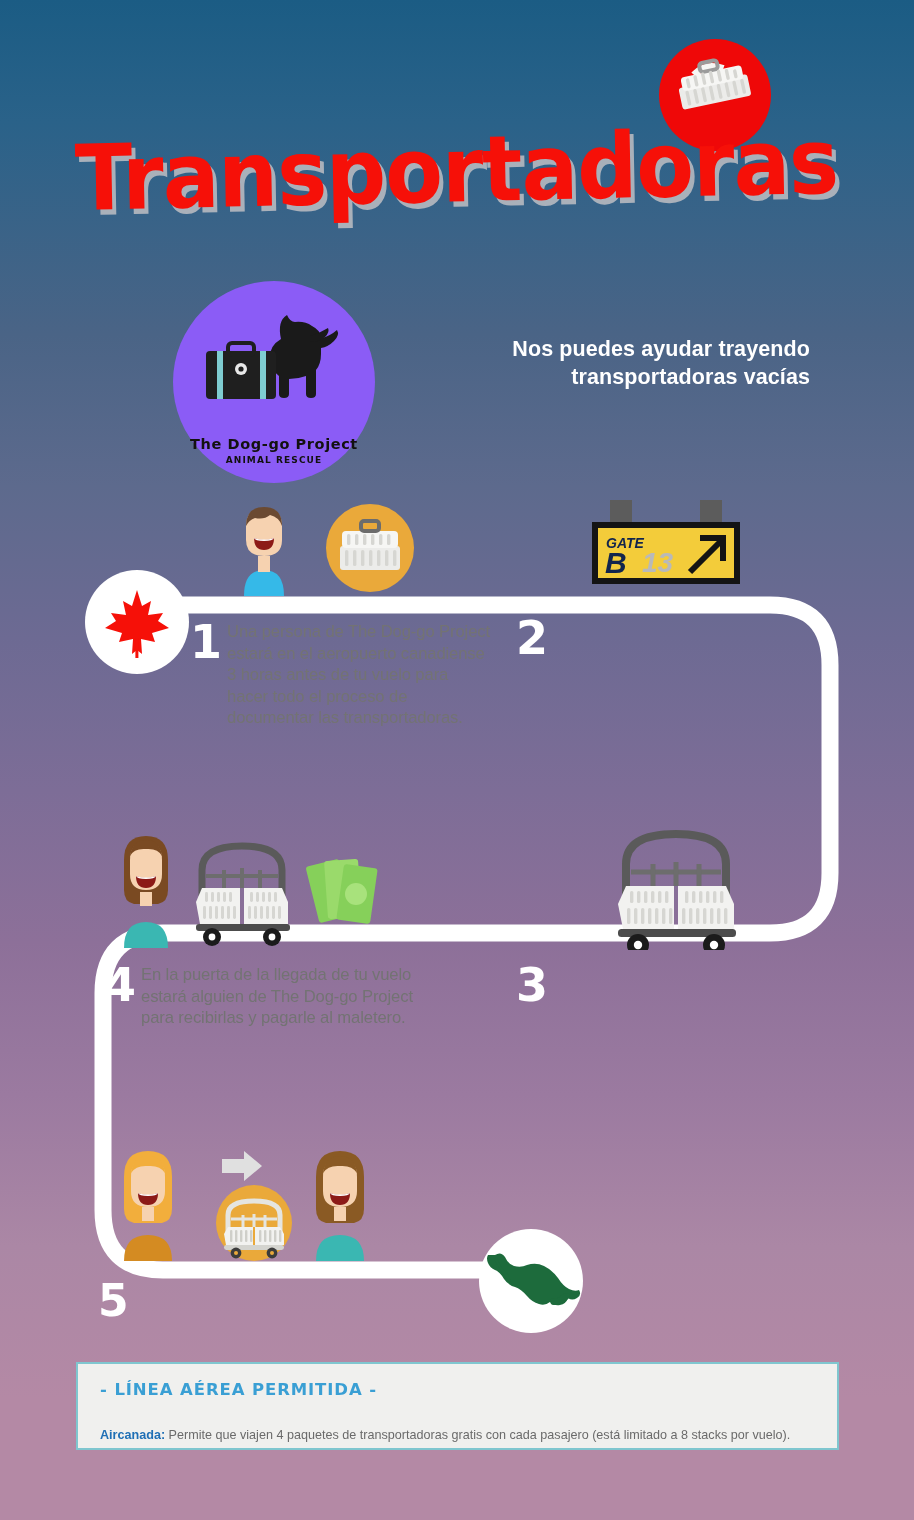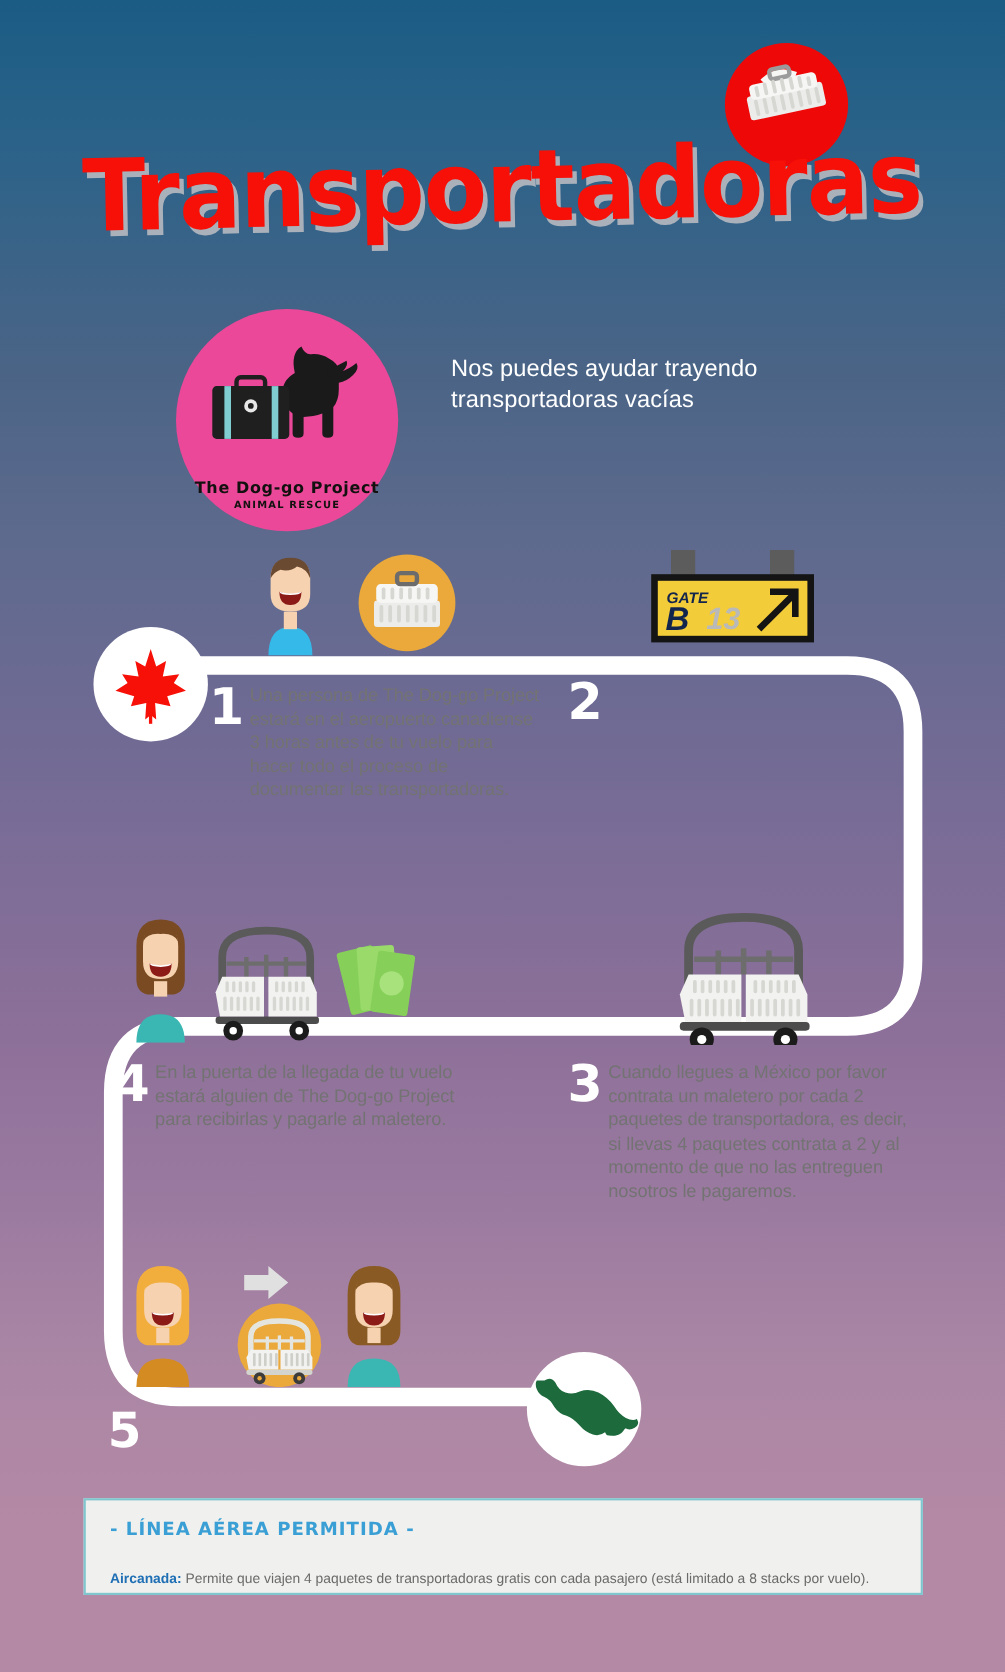--- a/index.html
+++ b/index.html
@@ -38,40 +38,41 @@
   }
 
   
   .badge-carrier {
     position:absolute; left:659px; top:39px; width:112px; height:112px;
     border-radius:50%; background:#ef0808;
   }
 
   
   .logo-circle {
-    position:absolute; left:160px; top:281px; width:202px; height:202px;
-    border-radius:50%; background:#ec4899;
+    position:absolute; left:173px; top:281px; width:202px; height:202px;
+    border-radius:50%; background:#8b5cf6;
     display:flex; flex-direction:column; align-items:center; justify-content:flex-end;
     padding-bottom:18px;
   }
   .logo-art { position:absolute; left:0; top:18px; width:202px; height:118px; }
   .logo-name {
     font-family:"DejaVu Sans", sans-serif; font-weight:bold;
     font-size:14.5px; color:#12110f; letter-spacing:.6px; white-space:nowrap;
   }
   .logo-sub {
     font-family:"DejaVu Sans", sans-serif; font-weight:bold;
     font-size:9px; color:#12110f; letter-spacing:1.1px; margin-top:3px;text-align:right;
   }
 
   
   .headline {
-    position:absolute; left:410px; top:322px; width:400px;
-    color:#ffffff; font-weight:normal; font-size:21.5px; line-height:1.28;
+    position:absolute; left:410px; top:336px; width:400px;
+    color:#ffffff; font-weight:bold; font-size:21.5px; line-height:1.28;
     letter-spacing:.1px;
+    text-align:right;
   }
 
   
   .ribbon { position:absolute; left:0; top:0; width:914px; height:1520px; pointer-events:none; }
 
   
   .circle-flag {
     position:absolute; left:85px; top:570px; width:104px; height:104px;
     border-radius:50%; background:#ffffff;
   }
@@ -443,21 +444,20 @@
     <span class="step-num">1</span>
     <span class="step-txt">Una persona de The Dog-go Project estará en el aeropuerto canadiense 3 horas antes de tu vuelo para hacer todo el proceso de documentar las transportadoras.</span>
   </div>
 
   <div class="step" id="step2">
     <span class="step-num">2</span>
   </div>
 
   <div class="step" id="step3">
     <span class="step-num">3</span>
-    <span class="step-txt">Cuando llegues a México por favor contrata un maletero por cada 2 paquetes de transportadora, es decir, si llevas 4 paquetes contrata a 2 y al momento de que no las entreguen nosotros le pagaremos.</span>
   </div>
 
   <div class="step" id="step4">
     <span class="step-num">4</span>
     <span class="step-txt">En la puerta de la llegada de tu vuelo estará alguien de The Dog-go Project para recibirlas y pagarle al maletero.</span>
   </div>
 
   <div class="step" id="step5">
     <span class="step-num">5</span>
   </div>

